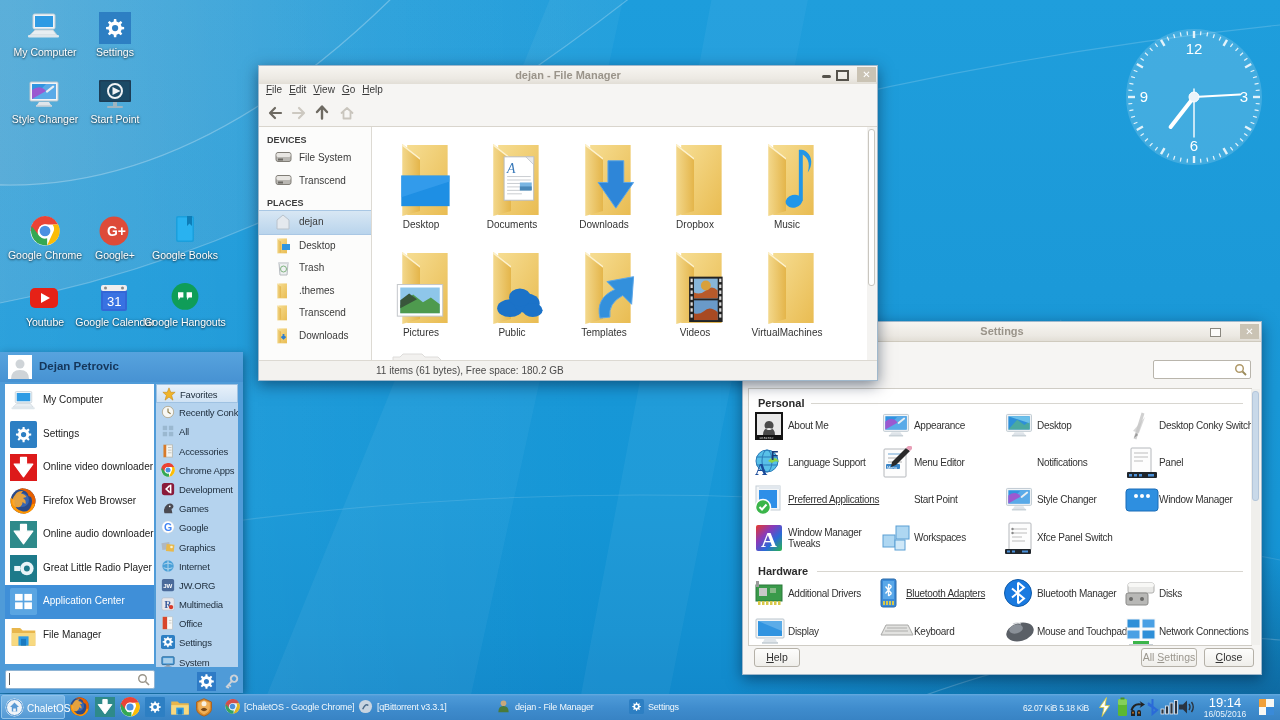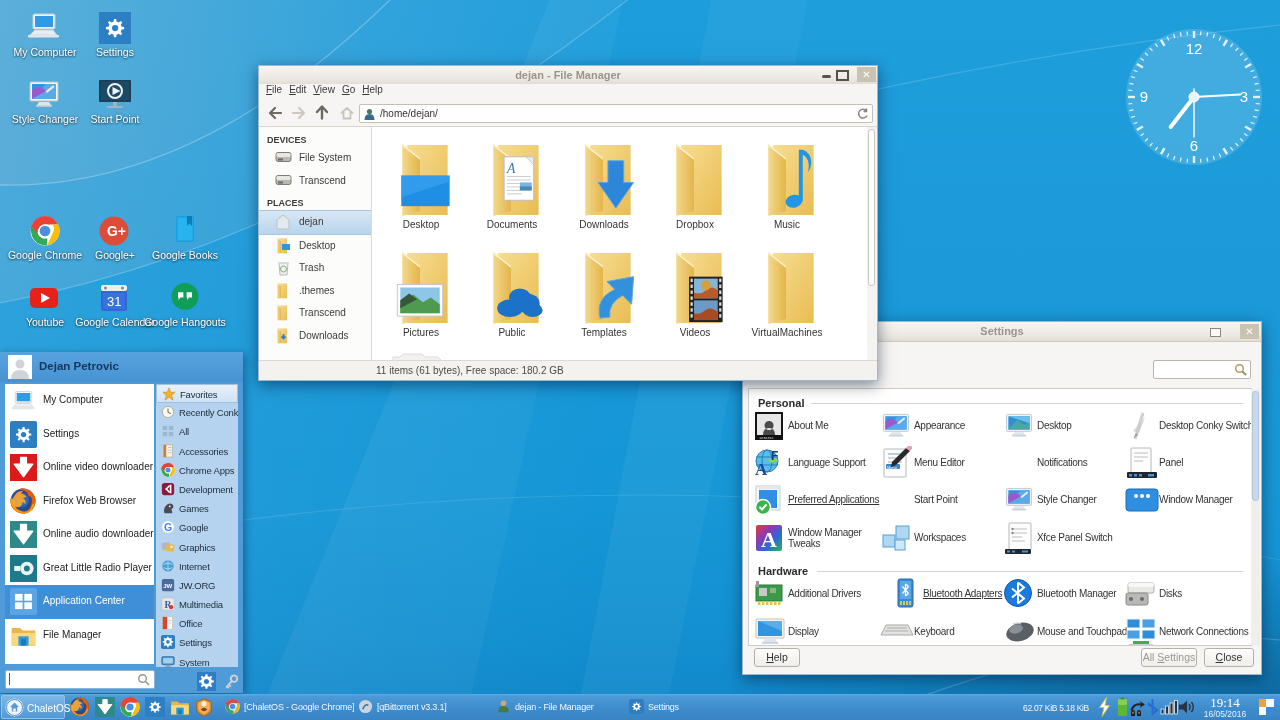--- a/index.html
+++ b/index.html
@@ -506,21 +506,21 @@
               <rect x="16" y="22" width="2.5" height="4"></rect>
               <rect x="20" y="22" width="2.5" height="4"></rect>
               <rect x="24" y="22" width="2.5" height="4"></rect>
             </g>
             <rect x="5" y="9" width="8" height="8" fill="#c8c8c8"></rect>
             <rect x="16" y="9" width="6" height="5" fill="#88b888"></rect>
             <rect x="2" y="2" width="3" height="6" fill="#9a9a9a"></rect>
           </svg>
           <div class="lbl">Additional Drivers</div>
         </div>
-  <div class="sitem" style="left:140px;top:188px">
+  <div class="sitem" style="left:123px;top:188px">
           <svg class="abs" style="left:8px;top:0px" width="18" height="34">
             <rect x="1" y="2" width="15" height="28" rx="2" fill="#3a8ad8" stroke="#2a6aa8"></rect>
             <rect x="3" y="4" width="11" height="18" fill="#5aa8e8"></rect>
             <path d="M8.5 7 v12 M5.5 9.5 l6 7 M11.5 9.5 l-6 7 M8.5 7 l3 2.5 M8.5 19 l3 -2.5" stroke="#fff" stroke-width="1.3" fill="none"></path>
             <g fill="#d8c84a">
               <rect x="3" y="24" width="2" height="4"></rect>
               <rect x="6" y="24" width="2" height="4"></rect>
               <rect x="9" y="24" width="2" height="4"></rect>
               <rect x="12" y="24" width="2" height="4"></rect>
             </g>
@@ -610,27 +610,20 @@
       </svg>
   <svg class="abs" style="left:32px;top:4px" width="16" height="16">
         <path d="M2 8 L12.5 8 M8 3 L13 8 L8 13" stroke="#cdc9c1" stroke-width="2.2" fill="none" stroke-linecap="round" stroke-linejoin="round"></path>
       </svg>
   <svg class="abs" style="left:55px;top:3px" width="16" height="17">
         <path d="M8 14.5 L8 3 M3 8 L8 2.5 L13 8" stroke="#6e6a62" stroke-width="2.4" fill="none" stroke-linecap="round" stroke-linejoin="round"></path>
       </svg>
   <svg class="abs" style="left:80px;top:4px" width="16" height="16">
         <path d="M2.5 8 L8 3 L13.5 8 M4.5 7 L4.5 13.5 L11.5 13.5 L11.5 7" stroke="#c9c5bd" stroke-width="1.8" fill="none" stroke-linecap="round" stroke-linejoin="round"></path>
       </svg>
-  <div class="addr" id="fmaddr"><svg class="abs" style="left:3px;top:2px" width="13" height="13">
-          <circle cx="6.5" cy="4.5" r="2.6" fill="#4a7a5a"></circle>
-          <path d="M1.5 13 q0 -6 5 -6 q5 0 5 6 Z" fill="#3a6a8a"></path>
-        </svg><span style="margin-left:20px">/home/dejan/</span>
-  <svg class="abs" style="right:3px;top:2px" width="13" height="13">
-          <path d="M10.5 4 A4.4 4.4 0 1 0 11 8.5 M10.5 1.5 L10.5 4.5 L7.5 4.5" stroke="#8a867e" stroke-width="1.5" fill="none"></path>
-        </svg></div>
  </div>
  <div class="side" id="fmside">
   <div class="shead" style="margin-top:8px">DEVICES</div>
   <div class="srow">
         <svg class="ic" width="17" height="14">
           <rect x="1" y="2.5" width="15" height="9" rx="2" fill="#b9b7b2" stroke="#807d76"></rect>
           <rect x="1.5" y="3" width="14" height="4" rx="1.5" fill="#e8e6e2"></rect>
           <rect x="3" y="8.5" width="5" height="2" fill="#6a6862"></rect>
         </svg>
         <span class="tx">File System</span>
@@ -1111,21 +1104,21 @@
           <rect x="1" y="9" width="3" height="5"></rect>
           <rect x="5.5" y="6" width="3" height="8"></rect>
           <rect x="10" y="3" width="3" height="11"></rect>
           <rect x="14.5" y="0.5" width="3" height="13.5"></rect>
         </g>
       </svg>
   <svg class="abs" style="left:1178px;top:5px" width="17" height="16">
         <polygon points="1,5.5 5,5.5 9,1.5 9,14.5 5,10.5 1,10.5" fill="#2a3440"></polygon>
         <path d="M11 5 q2 3 0 6 M13.5 3 q3.5 5 0 10" stroke="#2a3440" stroke-width="1.4" fill="none"></path>
       </svg>
-  <span class="abs" style="left:1203px;top:1px;width:44px;text-align:center;font-size:13px;color:#fff;font-family:Liberation Serif, serif">19:14</span>
+  <span class="abs" style="left:1203px;top:1px;width:44px;text-align:center;font-size:13px;color:#fff;font-family:Liberation Sans, sans-serif">19:14</span>
   <span class="abs" style="left:1200px;top:15px;width:50px;text-align:center;font-size:8.5px;color:#e8f2fa">16/05/2016</span>
   <svg class="abs" style="left:1258px;top:4px" width="17" height="18">
         <path d="M1 1 h7 v8 h-7 Z" fill="#f0a03a"></path>
         <path d="M8 1 h8 v8 h-8 Z" fill="#f8f8f4"></path>
         <path d="M8 9 h8 v8 h-8 Z" fill="#3a8ad8"></path>
         <path d="M1 9 h7 v8 h-7 Z" fill="#f8f8f4"></path>
       </svg>
  </div>
 </div>
 

